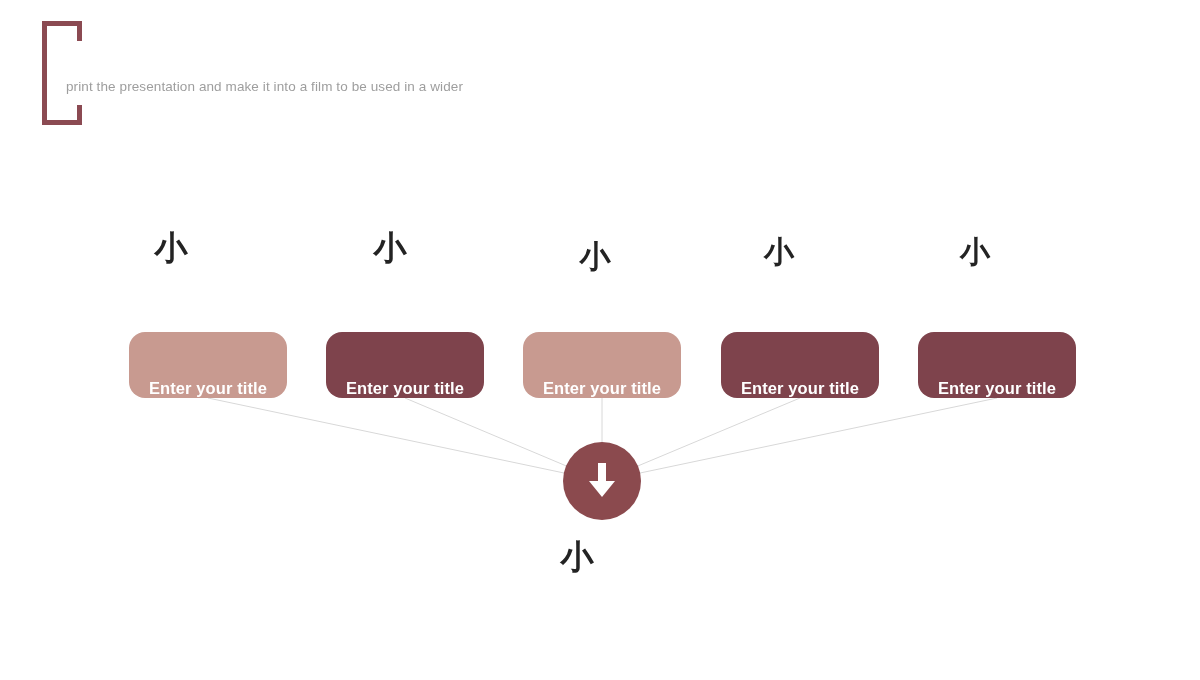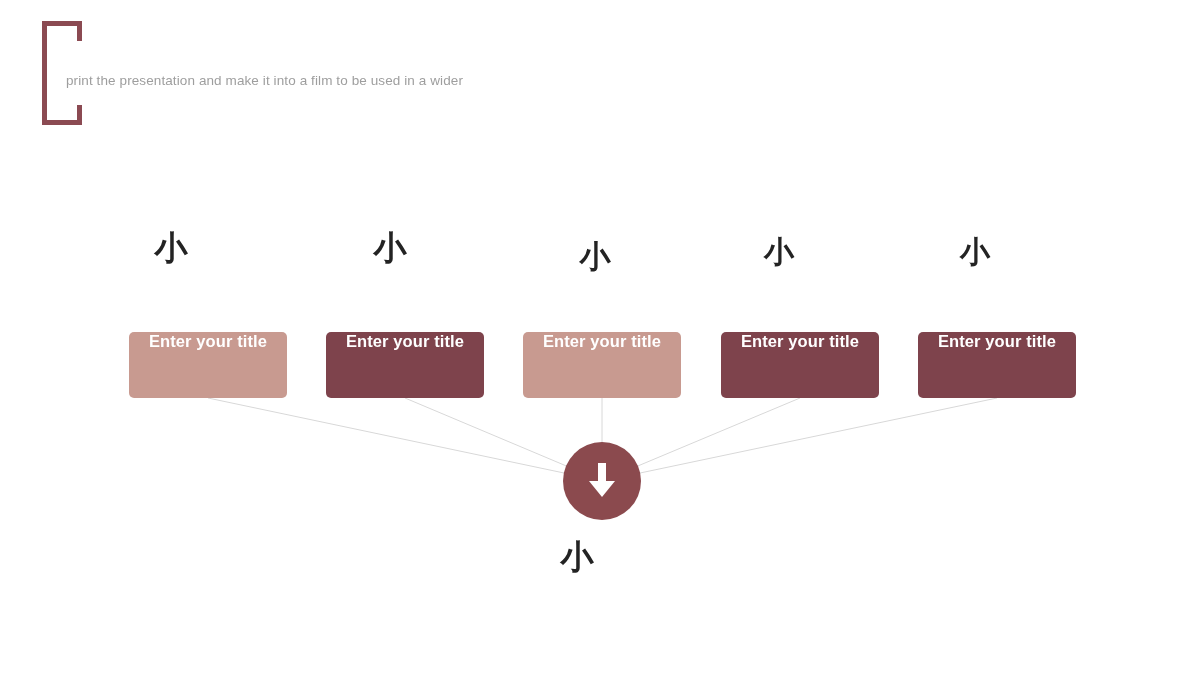--- a/index.html
+++ b/index.html
@@ -40,21 +40,21 @@
     width: 5px;
     height: 20px;
     background: #8B4A52;
   }
   .header-bracket::before { top: -5px; }
   .header-bracket::after  { bottom: -5px; }
 
   .header-caption {
     position: absolute;
     left: 66px;
-    top: 72px;
+    top: 78px;
     font-size: 13.5px;
     line-height: 18px;
     color: #9e9e9e;
     letter-spacing: 0.1px;
     white-space: nowrap;
     text-align: right;
   }
 
   
   #connectors {
@@ -74,23 +74,23 @@
     font-weight: 700;
     text-align: center;
     line-height: 1;
     white-space: nowrap;
   }
 
   
   .title-box {
     position: absolute;
     height: 66px;
-    border-radius: 5px;
+    border-radius: 16px;
     display: flex;
-    align-items: flex-start;
+    align-items: flex-end;
     justify-content: center;
     color: #ffffff;
     font-size: 16.5px;
     font-weight: 700;
     letter-spacing: 0.1px;
     white-space: nowrap;
     box-sizing: border-box;
   }
 
   

